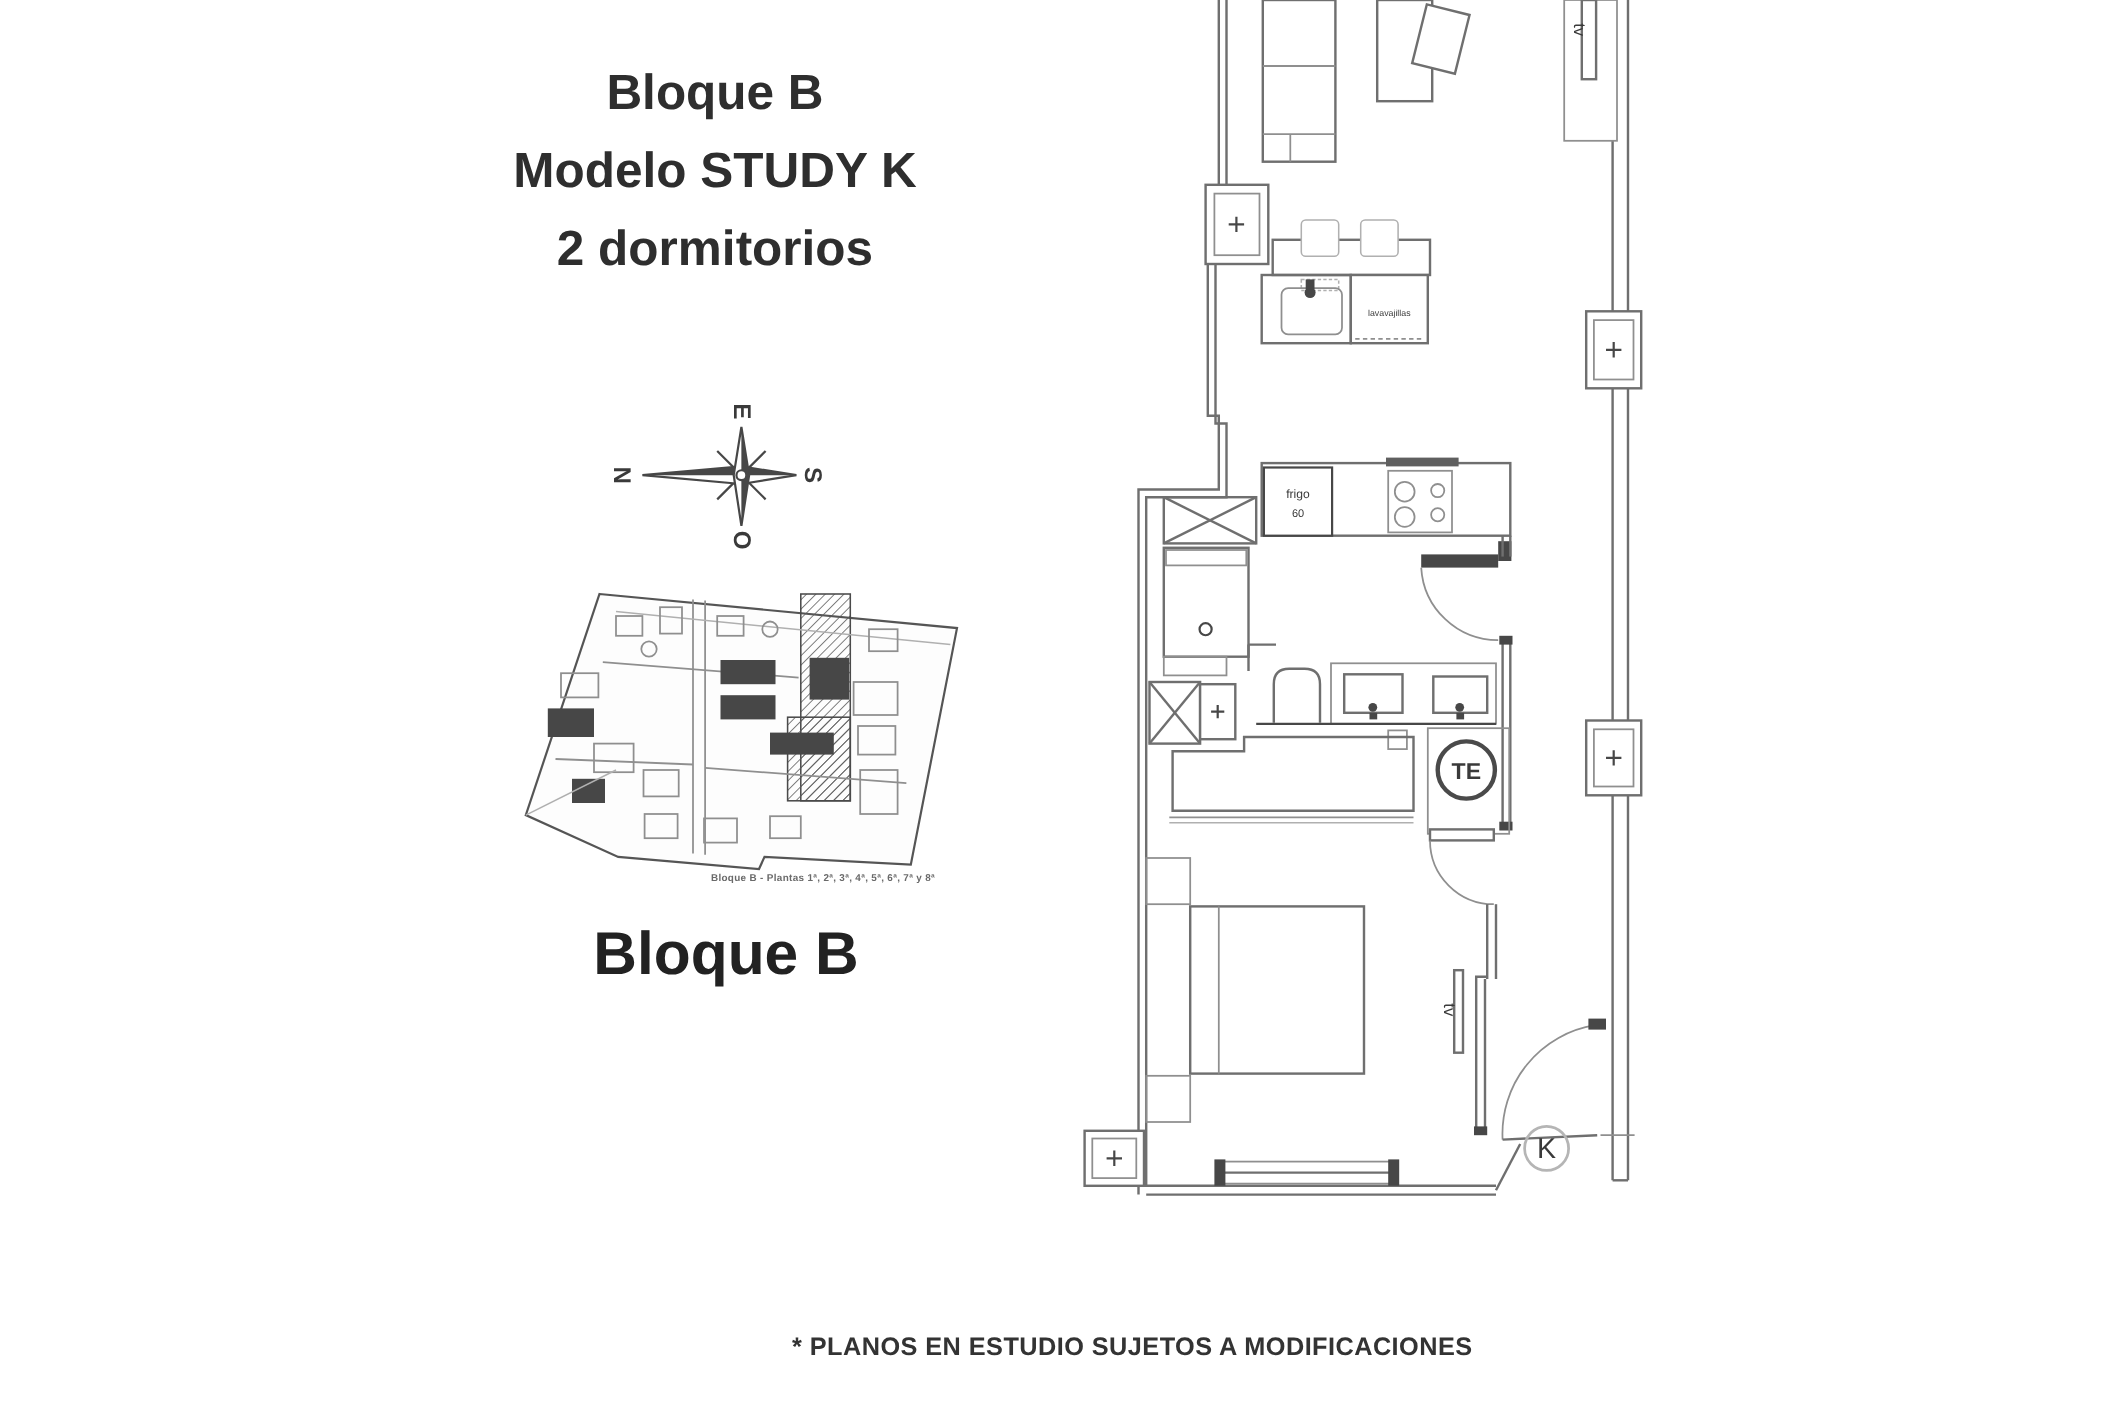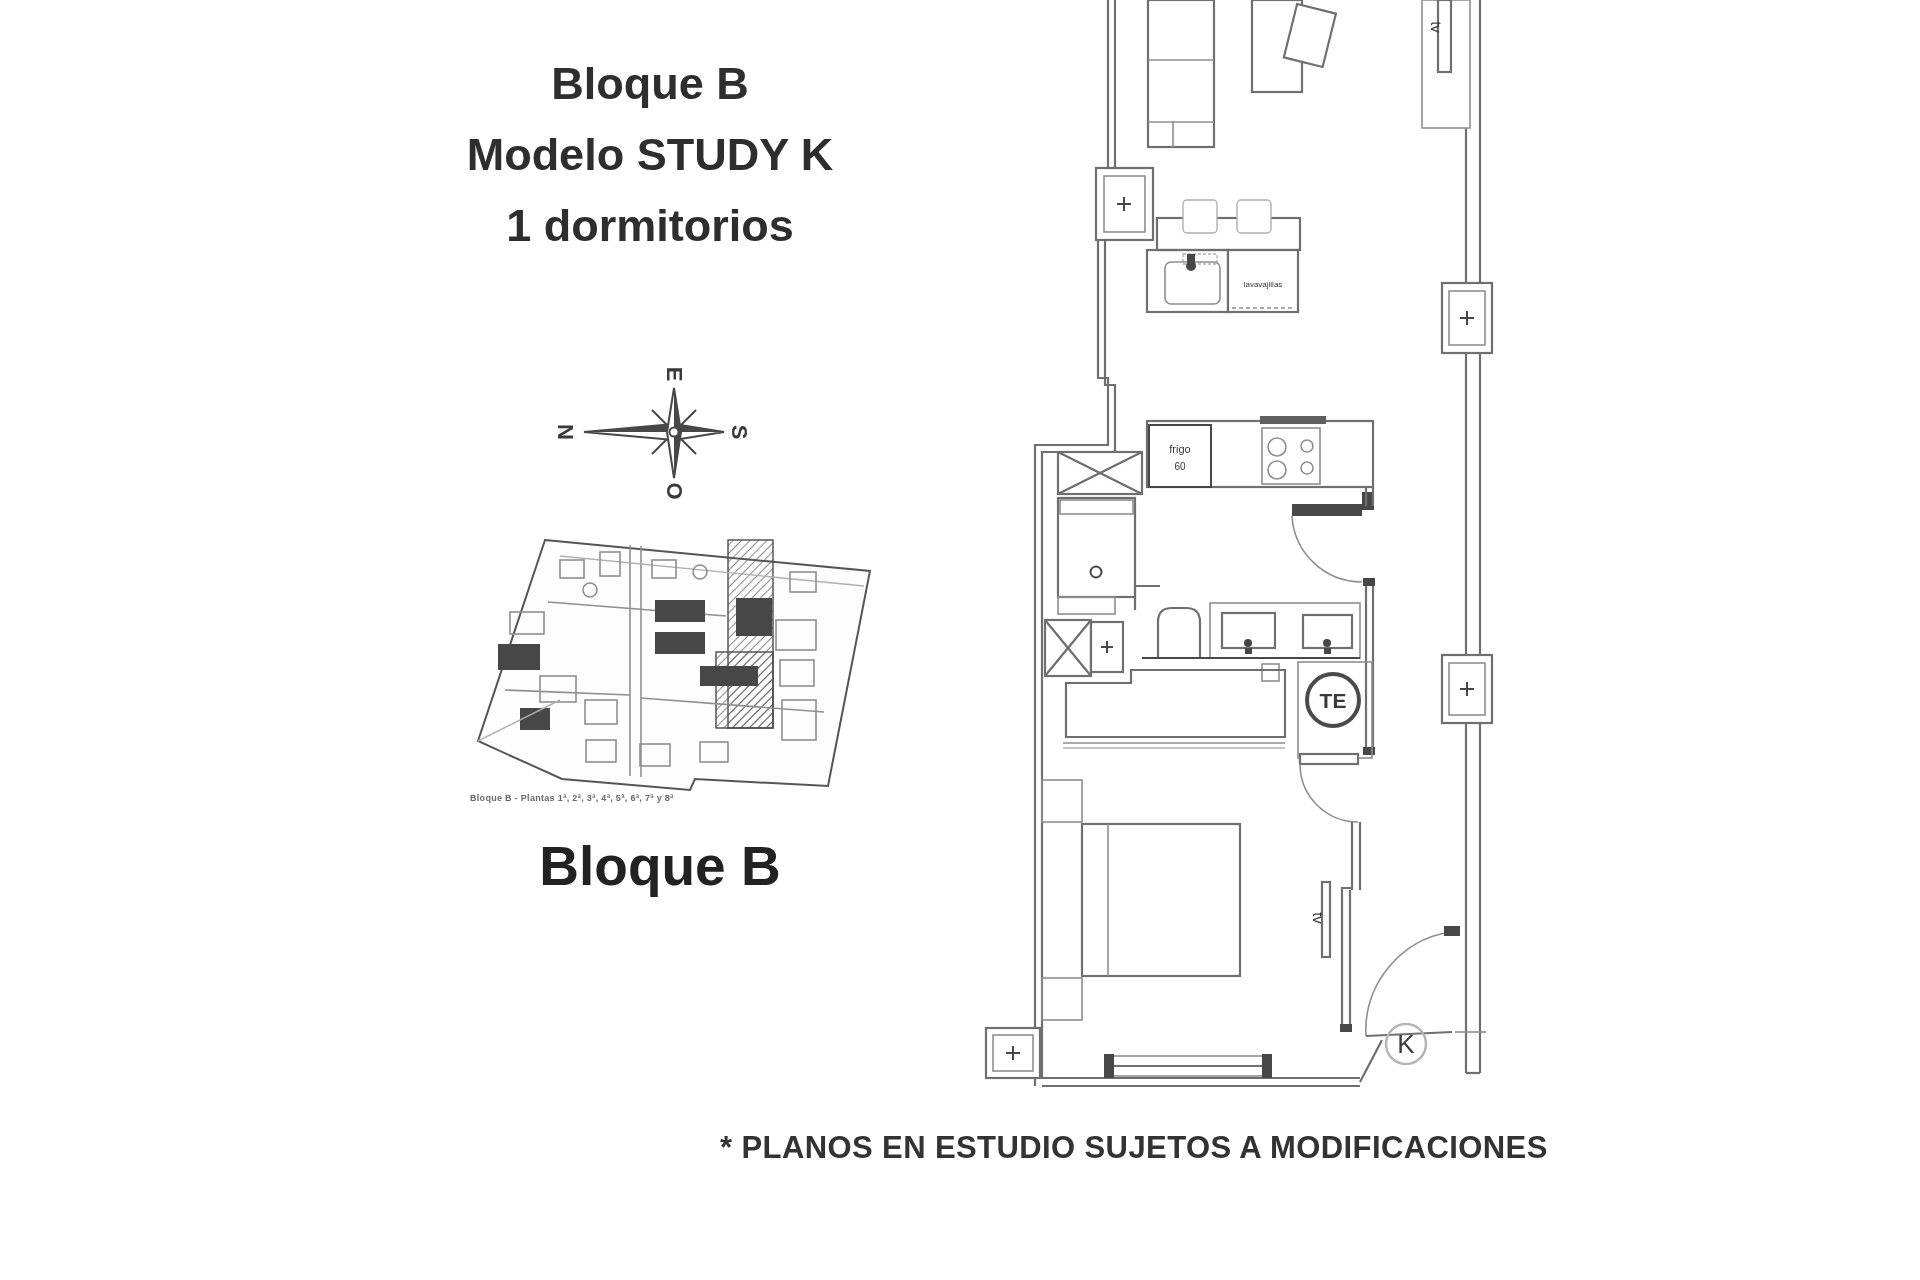--- a/index.html
+++ b/index.html
@@ -6,42 +6,42 @@
     --wall:#6f6f6f; --furniture:#8f8f8f; --light:#b0b0b0;
     --dark:#474747; --text:#2e2e2e; --muted:#6a6a6a;
   }
   html,body{margin:0;padding:0;background:#fff;}
   body{width:1920px;height:1280px;position:relative;overflow:hidden;
        font-family:"Liberation Sans", sans-serif;color:var(--text);}
   .abs{position:absolute;font-weight:bold;}
   #plan-svg{position:absolute;left:0;top:0;width:1920px;height:1280px;}
   .title-block{left:400px;top:48px;width:500px;text-align:center;
                font-size:45px;line-height:71px;color:var(--text);}
-  .mini-caption{left:470px;top:793px;width:380px;text-align:left;
+  .mini-caption{left:470px;top:793px;width:380px;text-align:right;
                 font-size:9px;color:var(--muted);letter-spacing:.3px;}
   .block-label{left:470px;top:834px;width:380px;text-align:center;
                font-size:55px;color:#222;}
-  .disclaimer{left:720px;top:1128px;font-size:31px;line-height:40px;
+  .disclaimer{left:720px;top:1204px;font-size:23px;line-height:40px;
               color:#333;letter-spacing:.4px;white-space:nowrap;}
   
   .sw{stroke:var(--wall);stroke-width:2.2;fill:none;}
   .sf{stroke:var(--furniture);stroke-width:1.6;fill:none;}
   .sl{stroke:var(--light);stroke-width:1.4;fill:none;}
   .sd{stroke:var(--dark);stroke-width:2;fill:none;}
   .fd{fill:var(--dark);stroke:none;}
   .fw{fill:#fff;}
   .plan-text{font-family:"Liberation Sans",sans-serif;fill:#3a3a3a;}
 </style>
 </head>
 <body>
 
 <div class="abs title-block">
   <div>Bloque B</div>
   <div>Modelo STUDY K</div>
-  <div>1 dormitorios</div>
+  <div>2 dormitorios</div>
 </div>
 
 <div class="abs mini-caption">Bloque B - Plantas 1ª, 2ª, 3ª, 4ª, 5ª, 6ª, 7ª y 8ª</div>
 <div class="abs block-label">Bloque B</div>
 
 <div class="abs disclaimer">
   <div>* PLANOS EN ESTUDIO SUJETOS A MODIFICACIONES</div>
 </div>
 
 <svg id="plan-svg" viewBox="0 0 1920 1280">

